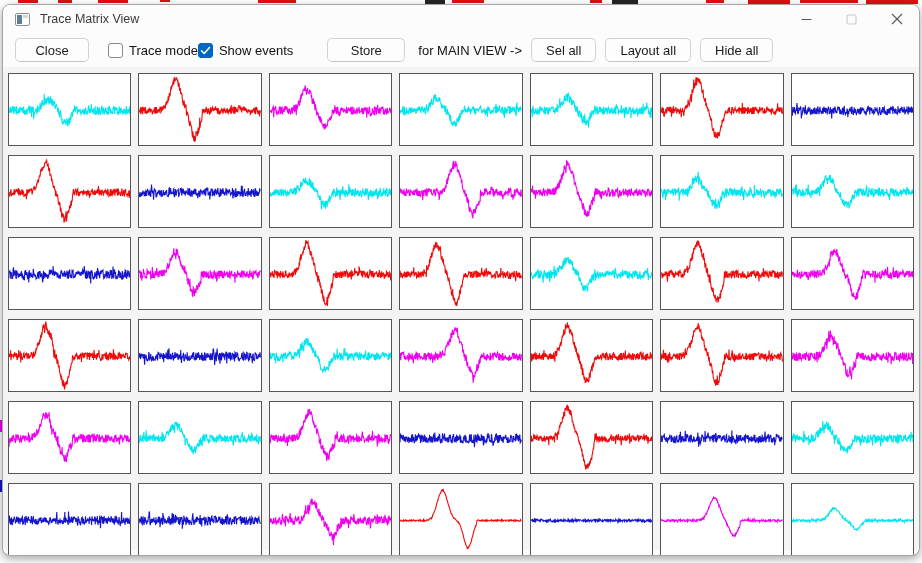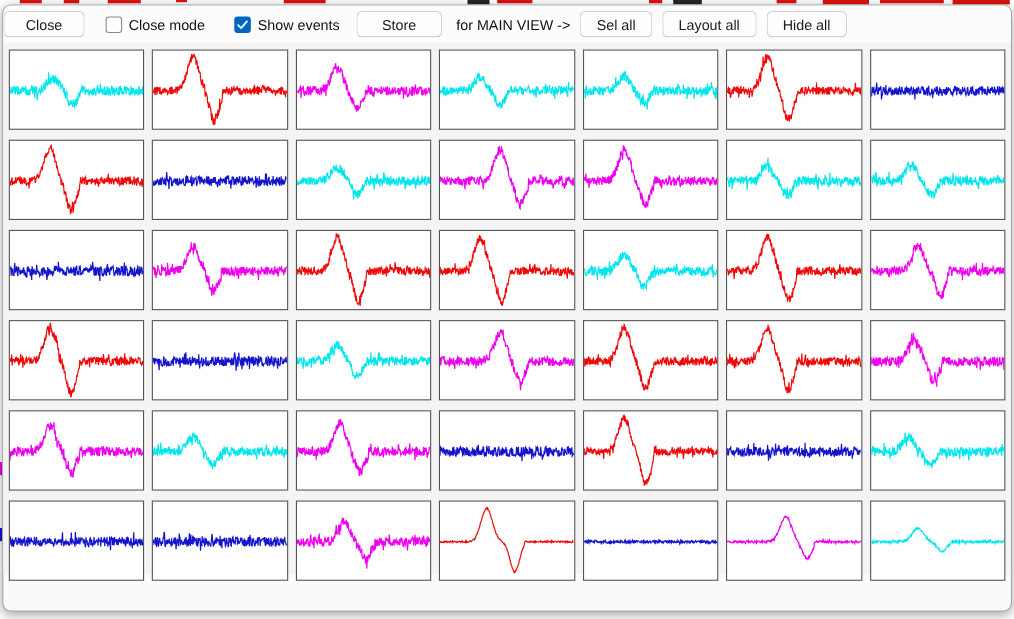--- a/index.html
+++ b/index.html
@@ -26,29 +26,29 @@
   .title-text { margin-left:10px; font-size:12.5px; color:#3a3a3a; }
   .win-controls { margin-left:auto; display:flex; height:100%; }
   .win-btn { width:45px; height:100%; display:flex; align-items:center; justify-content:center;
              background:transparent; border:none; cursor:pointer; }
   .win-btn svg { display:block; }
 
   .toolbar { height:34px; display:flex; align-items:center; background:#fcfcfc; }
   .btn { height:24px; font-family:"Liberation Sans",sans-serif; font-size:13px; color:#1b1b1b;
          background:#fdfdfd; border:1px solid #d2d2d2; border-bottom-color:#c5c5c5;
          border-radius:5px; padding:0 14px; cursor:pointer; }
-  .btn-close { min-width:74px; }
+  .btn-close { margin-left:12px; min-width:74px; }
   .chk-group { display:flex; align-items:center; cursor:pointer; }
   .chk-layout { margin-left:19px; }
-  .chk-events { margin-left:27px; }
+  .chk-events { }
   .chk-box { width:15px; height:15px; border-radius:3px; border:1px solid #898989;
              background:#fff; display:flex; align-items:center; justify-content:center; }
   .chk-box.checked { background:#0067c0; border-color:#0067c0; }
   .chk-label { margin-left:6px; font-size:13px; color:#111; }
-  .btn-store { margin-left:15px; min-width:78px; }
+  .btn-store { margin-left:34px; min-width:78px; }
   .mainview-label { margin-left:13px; font-size:13px; color:#111; }
   .btn-sel { margin-left:9px; min-width:62px; }
   .btn-gap { margin-left:9px; }
 
   .trace-grid { display:grid; grid-template-columns:repeat(7, 1fr); gap:9px 7px;
                 padding:6px 5px 5px 5px; background:#f4f4f4; height:483px; }
   .cell { background:#ffffff; border:1.5px solid #555555; height:73px; cursor:pointer; }
   .cell svg { width:100%; height:100%; display:block; }
 </style>
 </head>
@@ -67,27 +67,49 @@
     <div class="mark" style="left: 706px; width: 18px; height: 3px; background: rgb(221, 17, 17);"></div>
     <div class="mark" style="left: 748px; width: 42px; height: 4px; background: rgb(221, 17, 17);"></div>
     <div class="mark" style="left: 800px; width: 58px; height: 3px; background: rgb(221, 17, 17);"></div>
     <div class="mark" style="left: 866px; width: 52px; height: 4px; background: rgb(221, 17, 17);"></div>
     <div class="edgemark" style="top: 420px; height: 12px; background: rgb(238, 0, 238);"></div>
     <div class="edgemark" style="top: 480px; height: 12px; background: rgb(20, 20, 205);"></div>
   </div>
 
 <div class="window">
 
+  <div class="titlebar">
+    <div class="app-icon"></div>
+    <span class="title-text">Trace Matrix View</span>
+    <div class="win-controls">
+      <button class="win-btn">
+        <svg width="11" height="11" viewBox="0 0 11 11">
+          <line x1="0.5" y1="5.5" x2="10.5" y2="5.5" stroke="#5a5a5a" stroke-width="1.1"></line>
+        </svg>
+      </button>
+      <button class="win-btn">
+        <svg width="11" height="11" viewBox="0 0 11 11">
+          <rect x="1" y="1" width="9" height="9" rx="1.5" fill="none" stroke="#c9c9c9" stroke-width="1.1"></rect>
+        </svg>
+      </button>
+      <button class="win-btn">
+        <svg width="12" height="12" viewBox="0 0 12 12">
+          <line x1="1" y1="1" x2="11" y2="11" stroke="#5a5a5a" stroke-width="1.1"></line>
+          <line x1="11" y1="1" x2="1" y2="11" stroke="#5a5a5a" stroke-width="1.1"></line>
+        </svg>
+      </button>
+    </div>
+  </div>
 
   <div class="toolbar">
     <button class="btn btn-close">Close</button>
 
     <div class="chk-group chk-layout">
       <span class="chk-box" id="chk-layout-box"></span>
-      <span class="chk-label">Close mode</span>
+      <span class="chk-label">Trace mode</span>
     </div>
 
     <div class="chk-group chk-events">
       <span class="chk-box checked" id="chk-events-box">
           <svg width="11" height="11" viewBox="0 0 11 11">
             <polyline points="1.5,5.8 4.2,8.5 9.5,2.5" fill="none" stroke="#ffffff" stroke-width="1.6" stroke-linecap="round" stroke-linejoin="round"></polyline>
           </svg>
         </span>
       <span class="chk-label">Show events</span>
     </div>

